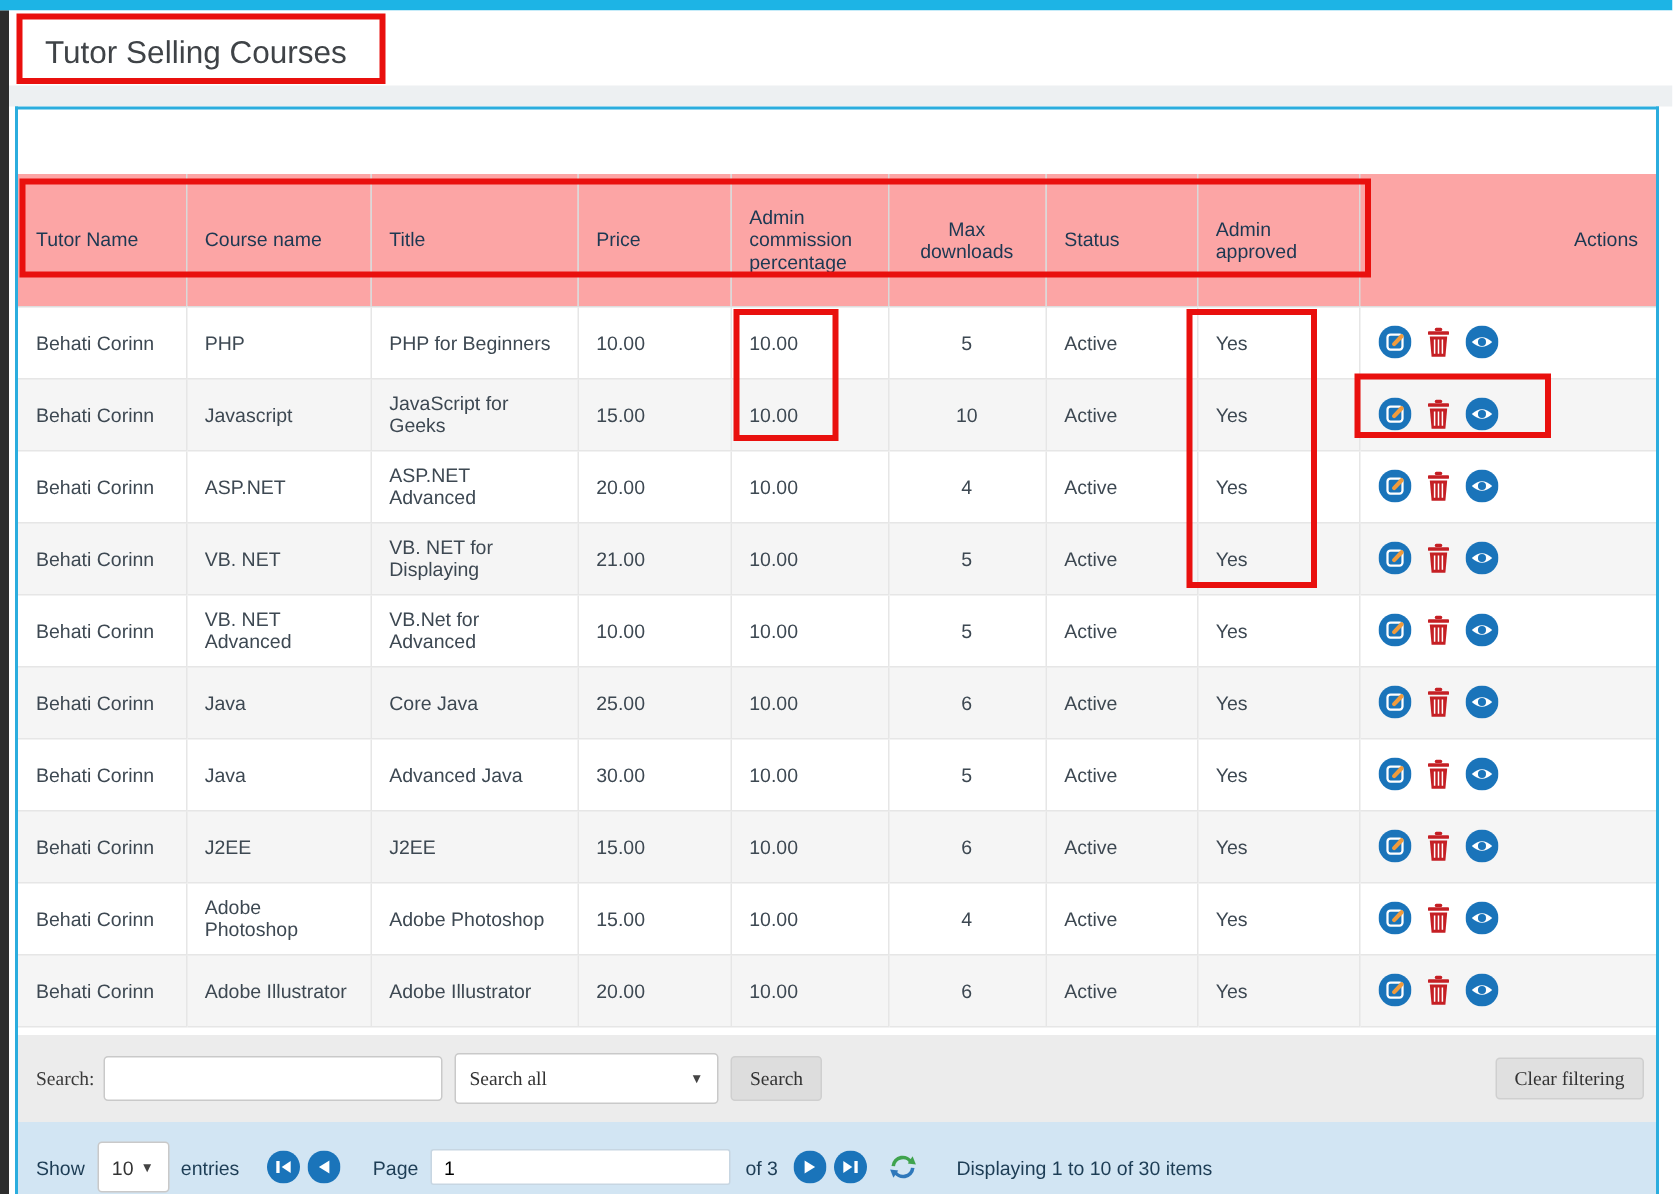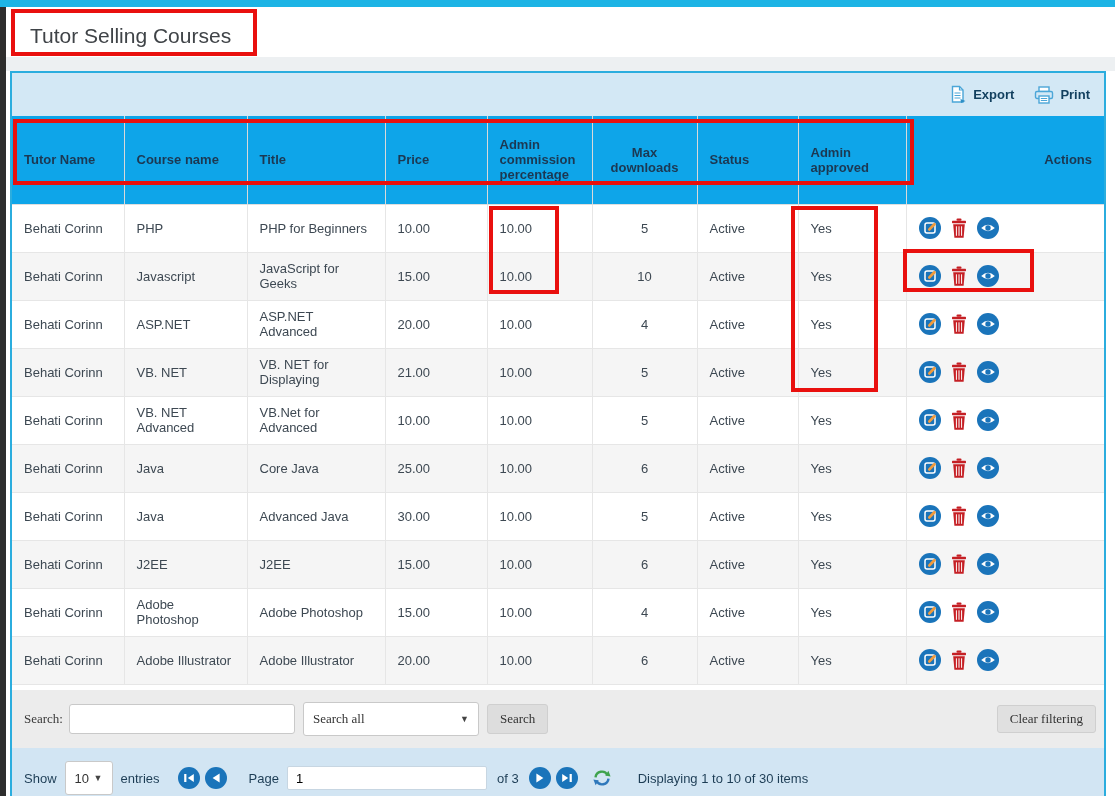--- a/index.html
+++ b/index.html
@@ -26,22 +26,22 @@
   }
   .toolbar {
     position:absolute; left:0; top:0; width:1092px; height:43px; background:#d3e8f5;
     display:flex; justify-content:flex-end; align-items:center; gap:20px; padding-right:14px;
   }
   .tool { display:flex; align-items:center; gap:6px; font-size:13px; font-weight:bold; color:#113f5e; cursor:pointer; }
 
   
   table.grid { position:absolute; left:0; top:43px; width:1092px; border-collapse:collapse; table-layout:fixed; font-size:13px; }
   .grid th {
-    height:88px; background:#0ea5e9; vertical-align:middle; text-align:left;
-    padding:0 12px; font-size:13px; font-weight:bold; color:#1c3852;
+    height:88px; background:#fca5a5; vertical-align:middle; text-align:left;
+    padding:0 12px; font-size:13px; font-weight:normal; color:#1c3852;
     border-left:1px solid #d9d9d9; border-bottom:1px solid #dedede; cursor:pointer;
   }
   .grid th:first-child { border-left:none; }
   .grid th.col-actions { text-align:right; }
   .grid td {
     height:48px; padding:0 12px; color:#3d4852;
     border-left:1px solid #e6e6e6; border-bottom:1px solid #e6e6e6; background:#fff;
   }
   .grid td:first-child { border-left:none; }
   .grid tr:nth-child(even) td { background:#f5f5f5; }
@@ -107,40 +107,20 @@
   <div class="breadcrumb">
     <span class="crumb-link">Home</span>
     <span class="sep">&gt;</span>
     <span class="crumb-current">Tutor Selling Courses</span>
   </div>
 </div>
 <div class="grayband"></div>
 
 <div class="panel">
 
-  <div class="toolbar">
-    <span class="tool">
-      <svg width="18" height="19" viewBox="0 0 18 19">
-        <path d="M3.5 1.5 h7 l3.5 3.5 v12 h-10.5 z" fill="#fff" stroke="#4ba6d8" stroke-width="1.4"></path>
-        <path d="M10.5 1.5 v3.5 h3.5" fill="none" stroke="#4ba6d8" stroke-width="1.2"></path>
-        <path d="M5.5 8 h6 M5.5 10.5 h6 M5.5 13 h6" stroke="#4ba6d8" stroke-width="1.2"></path>
-        <polygon points="11.5,14 16.5,15.9 12,18" fill="#2e8fc6"></polygon>
-      </svg>
-      <span>Export</span>
-    </span>
-    <span class="tool">
-      <svg width="20" height="18" viewBox="0 0 20 18">
-        <rect x="5" y="1" width="10" height="4.5" fill="#fff" stroke="#4ba6d8" stroke-width="1.4"></rect>
-        <rect x="1.5" y="5.5" width="17" height="7" rx="1.5" fill="#d3e8f5" stroke="#4ba6d8" stroke-width="1.4"></rect>
-        <rect x="5" y="10" width="10" height="7" fill="#fff" stroke="#4ba6d8" stroke-width="1.4"></rect>
-        <path d="M6.8 12.5 h6.4 M6.8 14.5 h6.4" stroke="#4ba6d8" stroke-width="1.1"></path>
-      </svg>
-      <span>Print</span>
-    </span>
-  </div>
 
   <table class="grid">
     <thead>
         <tr>
           <th>Tutor Name</th>
           <th>Course name</th>
           <th>Title</th>
           <th>Price</th>
           <th>Admin commission percentage</th>
           <th>Max downloads</th>

